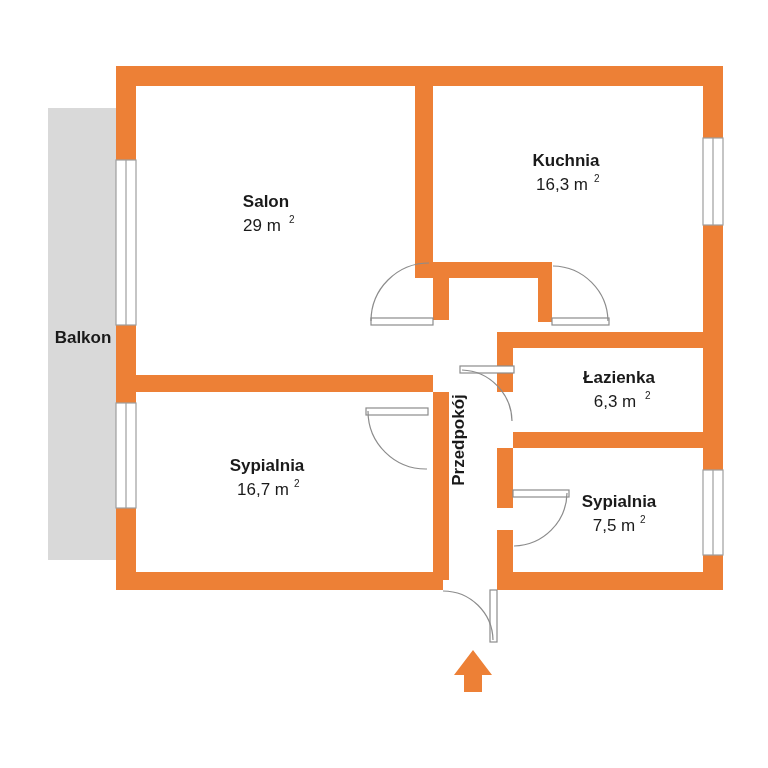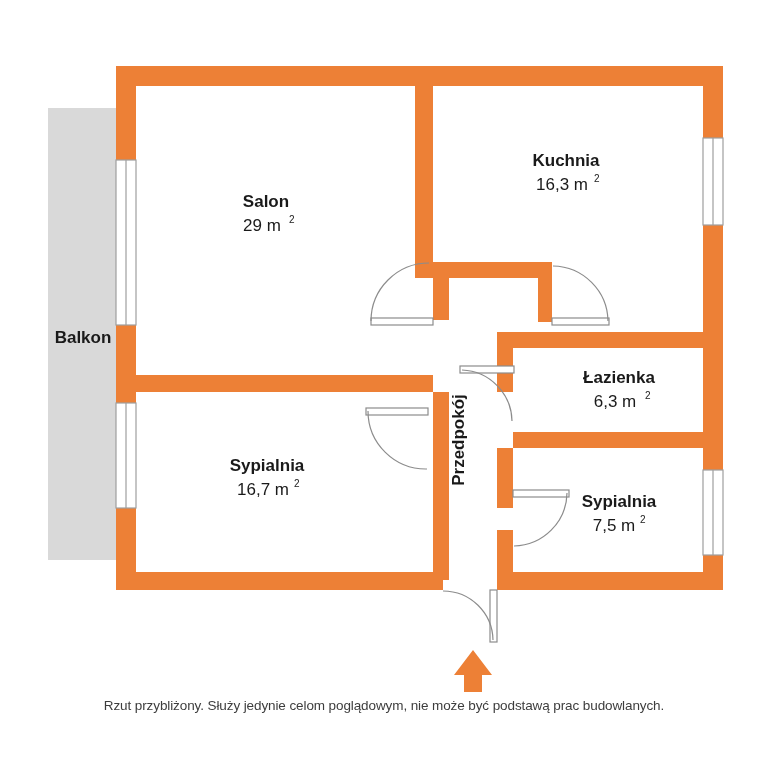--- a/index.html
+++ b/index.html
@@ -199,15 +199,14 @@
     <text class="room-sup" x="294" y="487" text-anchor="start">2</text>
 
     <text class="room-name" x="619" y="507" text-anchor="middle">Sypialnia</text>
     <text class="room-area" x="614" y="531" text-anchor="middle">7,5 m</text>
     <text class="room-sup" x="640" y="523" text-anchor="start">2</text>
 
     <text class="hall-label" x="0" y="0" text-anchor="middle" transform="translate(464,440) rotate(-90)">Przedpokój</text>
 
   </svg>
 
-  <div class="caption">Rzut przybliżony. Służy jedynie celom poglądowym, nie może być podstawą prac budowlanych.</div>
 
 </div>
 
 </body></html>

